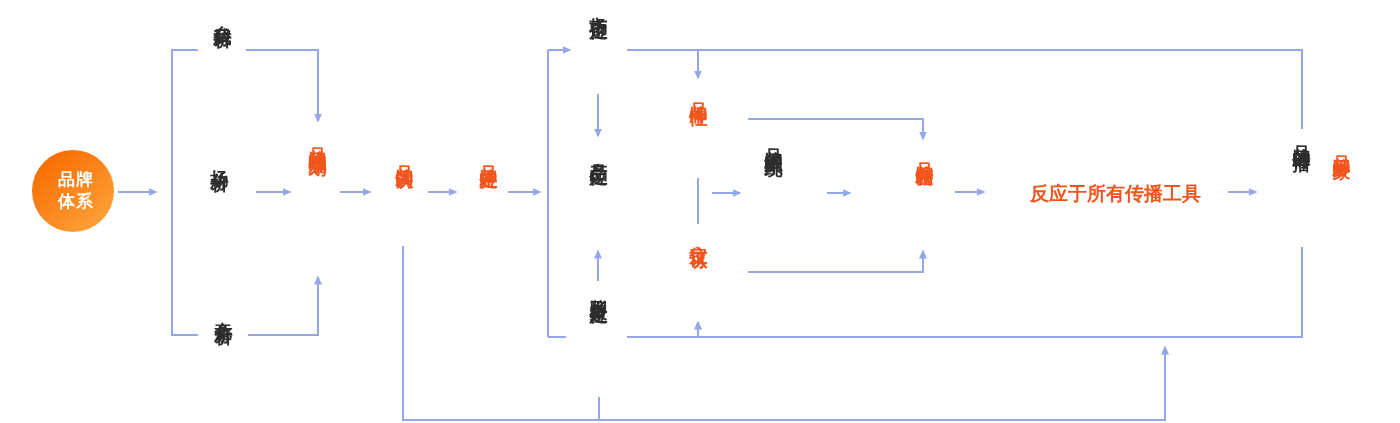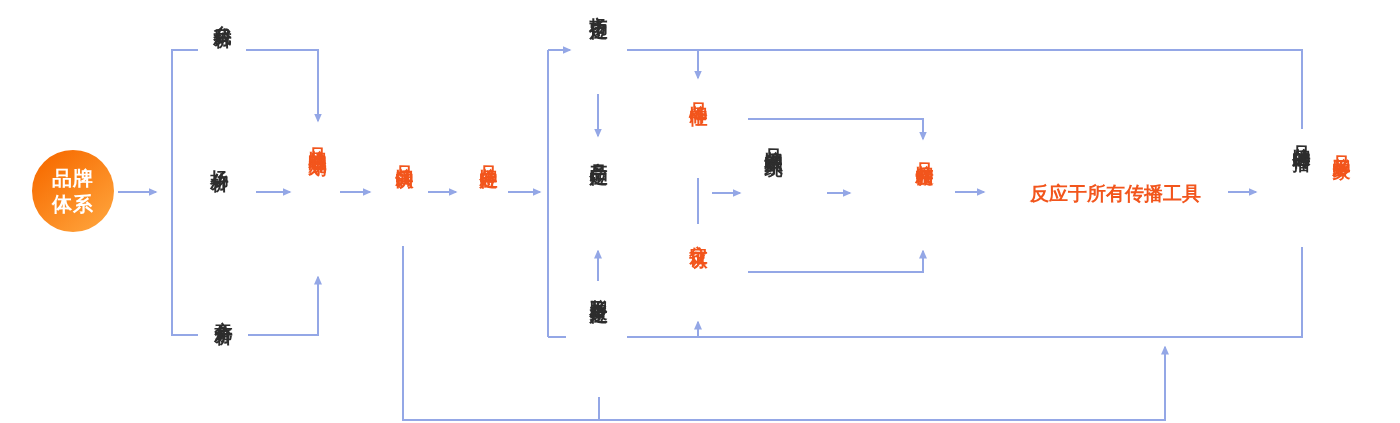--- a/index.html
+++ b/index.html
@@ -35,22 +35,22 @@
     background:#ffffff;
   }
   .root-node{
     position:absolute;left:32px;top:150px;width:82px;height:82px;
     border-radius:50%;
     background:linear-gradient(140deg,var(--g1) 10%,var(--g2) 95%);
     display:flex;align-items:center;justify-content:center;
   }
   .root-node .lbl{
     width:42px;
-    color:#ffffff;font-size:20px;font-weight:700;line-height:1.3;
-    text-align:center;letter-spacing:1px;word-break:break-all;
+    color:#ffffff;font-size:17px;font-weight:700;line-height:1.3;
+    text-align:right;letter-spacing:1px;word-break:break-all;
   }
 </style>
 </head>
 <body>
 
 <div id="canvas">
 
   <svg id="wires" viewBox="0 0 1400 423" xmlns="http://www.w3.org/2000/svg">
     <defs>
       <marker id="ah" markerUnits="userSpaceOnUse" markerWidth="9" markerHeight="8" refX="7.5" refY="4" orient="auto">

